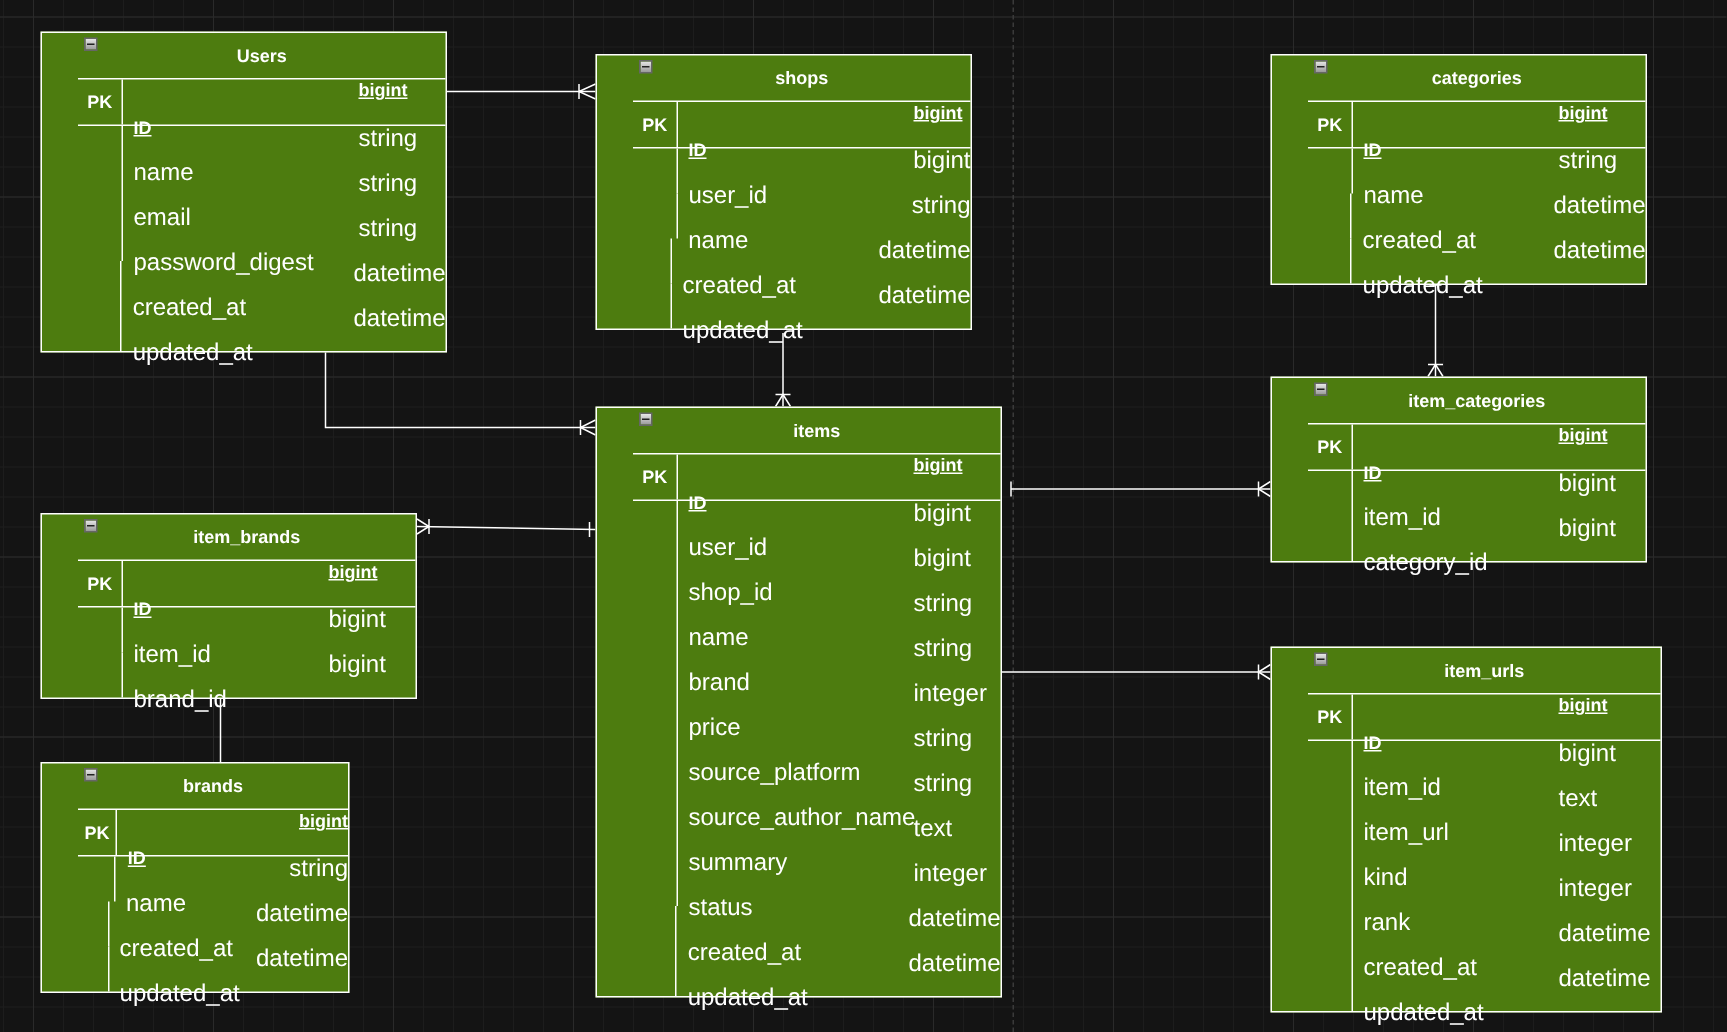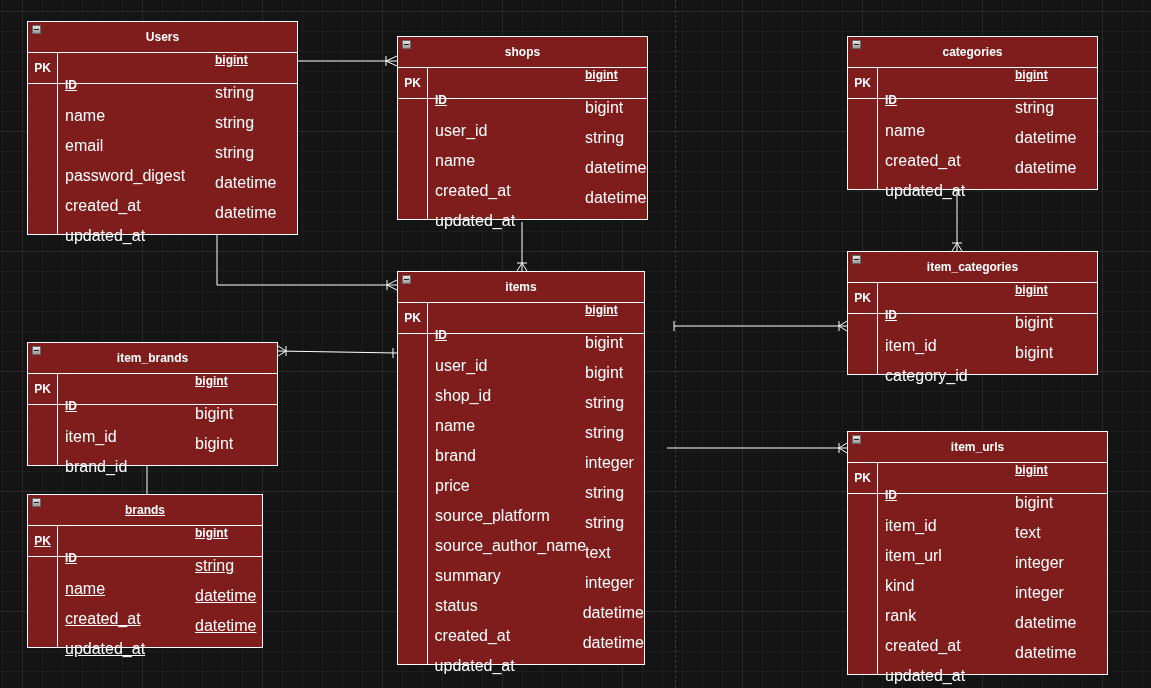--- a/index.html
+++ b/index.html
@@ -18,21 +18,21 @@
   }
   .page-divider {
     position: absolute; left: 675px; top: 0; width: 0; height: 688px;
     border-left: 1px dashed #3a3a3a;
   }
   svg.links { position: absolute; left: 0; top: 0; width: 1151px; height: 688px; pointer-events: none; }
   svg.links line, svg.links polyline, svg.links path { stroke: #ffffff; stroke-width: 1; fill: none; }
 
   .entity {
     position: absolute; box-sizing: border-box;
-    border: 1px solid #ffffff; background: #7f1d1d;
+    border: 1px solid #ffffff; background: #4d7c0f; padding-left: 24px;
   }
   .entity-header {
     height: 30px; border-bottom: 1px solid #ffffff; position: relative;
     display: flex; align-items: center; justify-content: center;
     font-weight: bold; font-size: 12px;
   }
   .collapse-btn {
     position: absolute; left: 4px; top: 3px; width: 9px; height: 9px;
     background: linear-gradient(#e6e6e6, #9a9a9a); border: 1px solid #666;
     box-sizing: border-box; display: flex; align-items: center; justify-content: center;
@@ -237,21 +237,21 @@
         <div class="c-type">bigint</div>
       </div>
     <div class="field-row">
         <div class="c-key"></div>
         <div class="c-name" style="width:130px">category_id</div>
         <div class="c-type">bigint</div>
       </div>
   </div>
 </div>
 
-<div class="entity" style="left:397px;top:271px;width:248px;">
+<div class="entity" style="left:397px;top:271px;width:271px;">
   <div class="entity-header">
     <span class="collapse-btn"></span>
     <span>items</span>
   </div>
   <div class="pk-row">
     <div class="c-key">PK</div>
     <div class="c-name" style="width:150px">
         <span>ID</span>
       </div>
     <div class="c-type">
@@ -338,21 +338,21 @@
         <div class="c-type">bigint</div>
       </div>
     <div class="field-row">
         <div class="c-key"></div>
         <div class="c-name" style="width:130px">brand_id</div>
         <div class="c-type">bigint</div>
       </div>
   </div>
 </div>
 
-<div class="entity" style="left:27px;top:494px;width:236px;text-decoration:underline;">
+<div class="entity" style="left:27px;top:508px;width:206px;">
   <div class="entity-header">
     <span class="collapse-btn"></span>
     <span>brands</span>
   </div>
   <div class="pk-row">
     <div class="c-key">PK</div>
     <div class="c-name" style="width:130px">
         <span>ID</span>
       </div>
     <div class="c-type">

